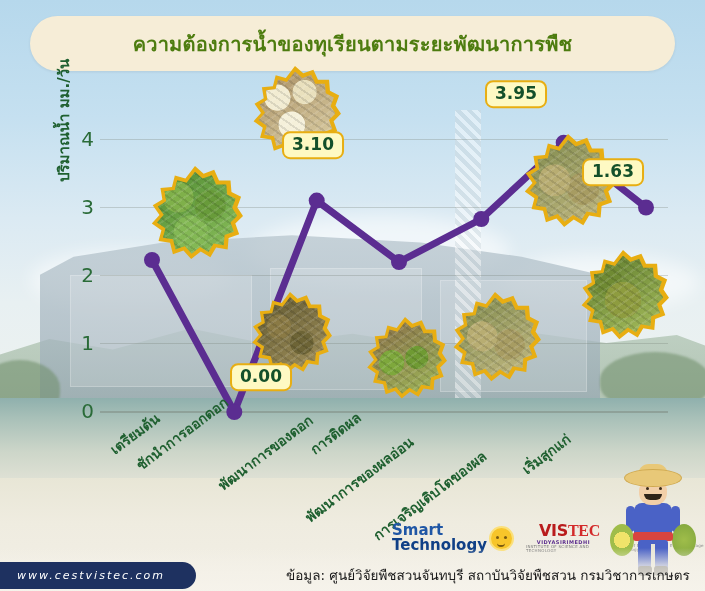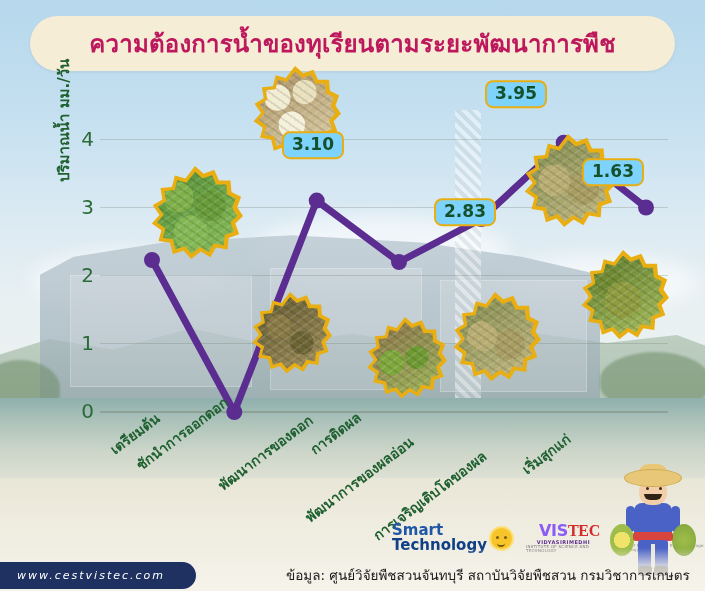--- a/index.html
+++ b/index.html
@@ -30,40 +30,40 @@
   .bg-trees{position:absolute;top:352px;height:56px;border-radius:50% 50% 40% 40%;
     background:rgba(110,140,104,.55);filter:blur(1px);}
 
   
   .title-band{
     position:absolute;left:30px;top:16px;width:645px;height:55px;
     background:#f6edd7;border-radius:28px;display:flex;align-items:center;justify-content:center;
     box-shadow:0 1px 3px rgba(0,0,0,.08);
   }
   .title-text{
-    color:#be185d;font-weight:bold;font-size:24px;letter-spacing:.2px;white-space:nowrap;
+    color:#4d7c0f;font-weight:bold;font-size:20px;letter-spacing:.2px;white-space:nowrap;
   }
 
   
   .chart{position:absolute;left:0;top:72px;width:705px;height:350px;}
   .plot{position:absolute;left:100px;top:40px;width:568px;height:300px;}
   .gridline{position:absolute;left:0;width:100%;height:1px;background:rgba(120,130,120,.30);}
   .ytick{position:absolute;left:-32px;width:26px;text-align:right;
     color:#2a6b38;font-size:20px;line-height:1;transform:translateY(-10px);}
   .axisline{position:absolute;left:0;bottom:0;width:100%;height:2px;background:rgba(120,130,120,.45);}
   .ylabel{
     position:absolute;left:52px;top:110px;width:220px;
     transform:rotate(-90deg);transform-origin:0 0;
     color:#1f6030;font-weight:bold;font-size:15px;white-space:nowrap;
   }
   svg.line-layer{position:absolute;left:0;top:0;width:568px;height:300px;overflow:visible;}
 
   
   .vchip{
-    position:absolute;background:#7dd3fc;border:2px solid #e8ae12;border-radius:8px;
+    position:absolute;background:#fef9c3;border:2px solid #e8ae12;border-radius:8px;
     padding:2px 8px 3px;color:#14502a;font-weight:bold;font-size:17px;line-height:1.1;
     white-space:nowrap;transform:translate(-50%,-50%);z-index:6;
   }
 
   
   .badge{
     position:absolute;transform:translate(-50%,-50%);z-index:5;
     clip-path:polygon(50% 0%,59% 8%,70% 4%,75% 15%,87% 15%,88% 27%,98% 32%,94% 43%,100% 52%,92% 60%,96% 71%,85% 75%,84% 87%,72% 85%,66% 95%,56% 89%,46% 97%,38% 88%,27% 92%,24% 80%,12% 78%,15% 67%,5% 60%,13% 51%,6% 41%,16% 35%,14% 23%,26% 22%,29% 10%,40% 13%);
     background:#e8ae12;display:flex;align-items:center;justify-content:center;
   }
@@ -113,21 +113,21 @@
   .logo-smart-txt{display:flex;flex-direction:column;line-height:1.0;}
   .logo-smart-txt span{font-weight:bold;font-size:15px;}
   .ls1{color:#1f56a5;}
   .ls2{color:#0f3f86;}
   .sun{width:21px;height:21px;border-radius:50%;background:#f7c52a;position:relative;box-shadow:0 0 0 2px #fbe07a;}
   .sun:before{content:"";position:absolute;left:5px;top:8px;width:3px;height:3px;border-radius:50%;background:#7a5a10;
     box-shadow:8px 0 0 #7a5a10;}
   .sun:after{content:"";position:absolute;left:6px;top:13px;width:8px;height:4px;border-bottom:2px solid #7a5a10;border-radius:0 0 8px 8px;}
   .logo-vistec{display:flex;flex-direction:column;align-items:center;line-height:1;}
   .vt1{font-weight:bold;font-size:16px;letter-spacing:-.3px;}
-  .vt1 .v{color:#8b5cf6;margin-left:12px;}
+  .vt1 .v{color:#b91c1c;margin-left:12px;}
   .vt1 .t{color:#d32a2a;font-family:Liberation Serif, serif;}
   .vt2{font-size:5px;color:#5b2d8e;font-weight:bold;letter-spacing:.5px;margin-top:1px;}
   .vt3{font-size:4px;color:#777;letter-spacing:.3px;}
   .logo-cest{display:flex;flex-direction:column;align-items:center;line-height:1;}
   .ct1{font-weight:bold;font-size:19px;color:#111;font-style:italic;letter-spacing:-1px;}
   .ct2{font-size:4px;color:#888;letter-spacing:.2px;}
 
   
   .farmer{position:absolute;left:612px;top:468px;width:82px;height:112px;}
   .f-hat{position:absolute;left:13px;top:2px;width:56px;height:16px;background:#e8c878;border-radius:50%;
@@ -239,22 +239,22 @@
       <div class="badge-inner fruitpat">
           <div class="spikes"></div>
         </div>
     </div>
     <div class="badge" style="left:623px;top:224px;width:92px;height:92px;">
       <div class="badge-inner ripepat">
           <div class="spikes"></div>
         </div>
     </div>
 
+    <div class="vchip" style="left:261px;top:305px;">0.00</div>
     <div class="vchip" style="left:313px;top:73px;">3.10</div>
-    <div class="vchip" style="left:465px;top:140px;">2.83</div>
     <div class="vchip" style="left:516px;top:22px;">3.95</div>
     <div class="vchip" style="left:613px;top:100px;">1.63</div>
   </div>
 
   <div class="xlabels">
     <div class="xlab" style="left:112px;top:22px;">เตรียมต้น</div>
     <div class="xlab" style="left:138px;top:38px;">ชักนำการออกดอก</div>
     <div class="xlab" style="left:220px;top:58px;">พัฒนาการของดอก</div>
     <div class="xlab" style="left:312px;top:22px;">การติดผล</div>
     <div class="xlab" style="left:307px;top:90px;">พัฒนาการของผลอ่อน</div>

